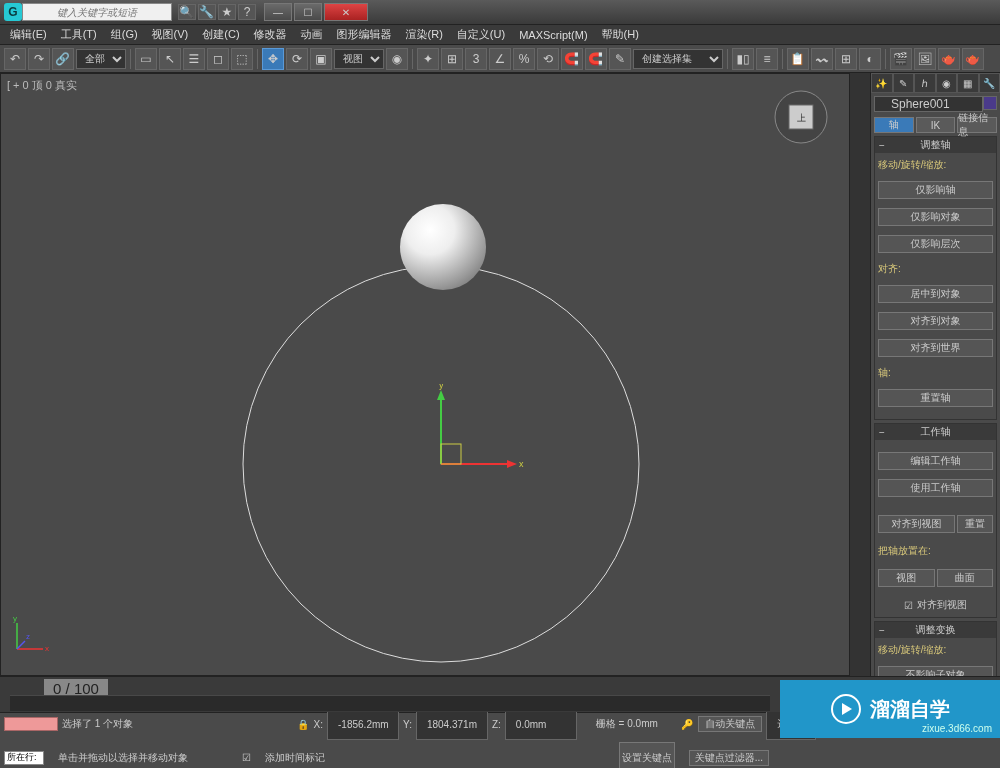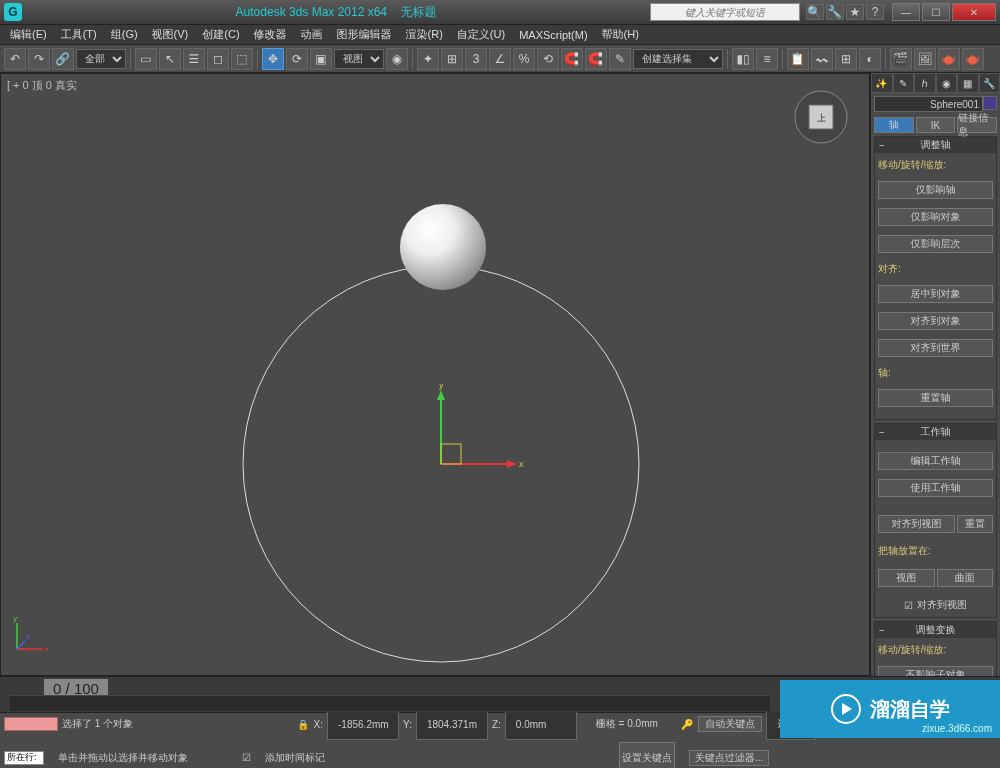--- a/index.html
+++ b/index.html
@@ -11,29 +11,29 @@
 .win-btns { display:flex; gap:2px; margin-left:8px; }
 .win-btn { width:28px; height:18px; background:linear-gradient(#6a6a6a,#4a4a4a); border:1px solid #777; display:flex; align-items:center; justify-content:center; font-size:10px; }
 .win-close { width:44px; background:linear-gradient(#d44,#a22); }
 .menubar { height:20px; background:#3a3a3a; display:flex; align-items:center; padding:0 4px; gap:2px; border-bottom:1px solid #222; }
 .menu-item { padding:2px 6px; color:#ddd; font-size:11px; }
 .toolbar { height:28px; background:#4a4a4a; display:flex; align-items:center; padding:0 4px; gap:2px; border-bottom:1px solid #222; }
 .tb { width:22px; height:22px; background:#555; border:1px solid #666; display:flex; align-items:center; justify-content:center; font-size:12px; color:#ccc; }
 .tb.active { background:#3a7ab8; border-color:#5a9ad8; }
 .tb-sel { height:20px; background:#333; border:1px solid #666; color:#ccc; font-size:10px; padding:0 4px; }
 .tb-sep { width:1px; height:20px; background:#666; margin:0 2px; }
-.main { display:flex; height:603px; }
+.main { display:flex; height:603px;gap:20px; }
 .viewport { flex:1; background:#4a4a4a; position:relative; border:1px solid #222; }
 .vp-label { position:absolute; top:4px; left:6px; color:#bbb; font-size:11px; }
 .vp-cube { position:absolute; top:15px; right:20px; width:56px; height:56px; }
 .gizmo { position:absolute; bottom:20px; left:10px; }
 .side { width:130px; background:#4a4a4a; border-left:1px solid #222; overflow:hidden; }
 .side-tabs { height:20px; display:flex; background:#3a3a3a; }
 .side-tab { flex:1; display:flex; align-items:center; justify-content:center; font-size:10px; border:1px solid #555; }
-.name-field { width:calc(100% - 20px); height:16px; background:#333; border:1px solid #666; color:#ccc; font-size:10px; padding:0 3px; margin:3px;text-align:right; }
+.name-field { width:calc(100% - 20px); height:16px; background:#333; border:1px solid #666; color:#ccc; font-size:12px; padding:0 16px; margin:3px; }
 .color-sw { width:14px; height:14px; background:#4a3a8a; border:1px solid #666; position:absolute; right:3px; top:23px; }
 .pill-row { display:flex; margin:2px 3px; gap:2px; }
 .pill { flex:1; height:16px; background:#5a5a5a; border:1px solid #777; display:flex; align-items:center; justify-content:center; font-size:10px; }
 .pill.act { background:#3a7ab8; }
 .rollout { margin:3px; border:1px solid #333; background:#4a4a4a; }
 .ro-head { height:16px; background:#3a3a3a; display:flex; align-items:center; justify-content:center; font-size:10px; color:#ccc; position:relative; }
 .ro-head::before { content:"−"; position:absolute; left:4px; }
 .ro-body { padding:3px; }
 .ro-label { font-size:10px; color:#d8c87a; margin:2px 0; }
 .ro-btn { width:100%; height:18px; background:#555; border:1px solid #777; color:#ccc; font-size:10px; margin:9px 0; display:flex; align-items:center; justify-content:center; }
@@ -45,23 +45,20 @@
 .status { height:56px; background:#4a4a4a; border-top:1px solid #222; display:flex; align-items:center; padding:0 4px; gap:6px; font-size:10px; }
 .coord-spin { width:72px; height:32px; background:#333; border:1px solid #666; color:#ccc; font-size:10px; padding:0 10px; }
 .watermark { position:absolute; right:0; bottom:30px; width:220px; height:58px; background:#2196c9; display:flex; align-items:center; justify-content:center; color:#fff; font-size:20px; font-weight:bold; gap:8px; }
 .wm-sub { position:absolute; right:8px; bottom:4px; font-size:10px; color:#cfe; font-weight:normal; }
 </style>
 </head>
 <body>
 
 <div class="titlebar">
   <div class="app-icon">G</div>
-  <div class="title-text">
-    <span>Autodesk 3ds Max  2012 x64</span>&nbsp;&nbsp;&nbsp;&nbsp;<span>无标题</span>
-  </div>
   <input class="search-box" placeholder="键入关键字或短语" style="">
   <div style="display:flex;gap:2px;margin-left:6px">
     <div class="tb" style="width:18px;height:16px">🔍</div>
     <div class="tb" style="width:18px;height:16px">🔧</div>
     <div class="tb" style="width:18px;height:16px">★</div>
     <div class="tb" style="width:18px;height:16px">?</div>
   </div>
   <div class="win-btns">
     <div class="win-btn">—</div>
     <div class="win-btn">☐</div>

